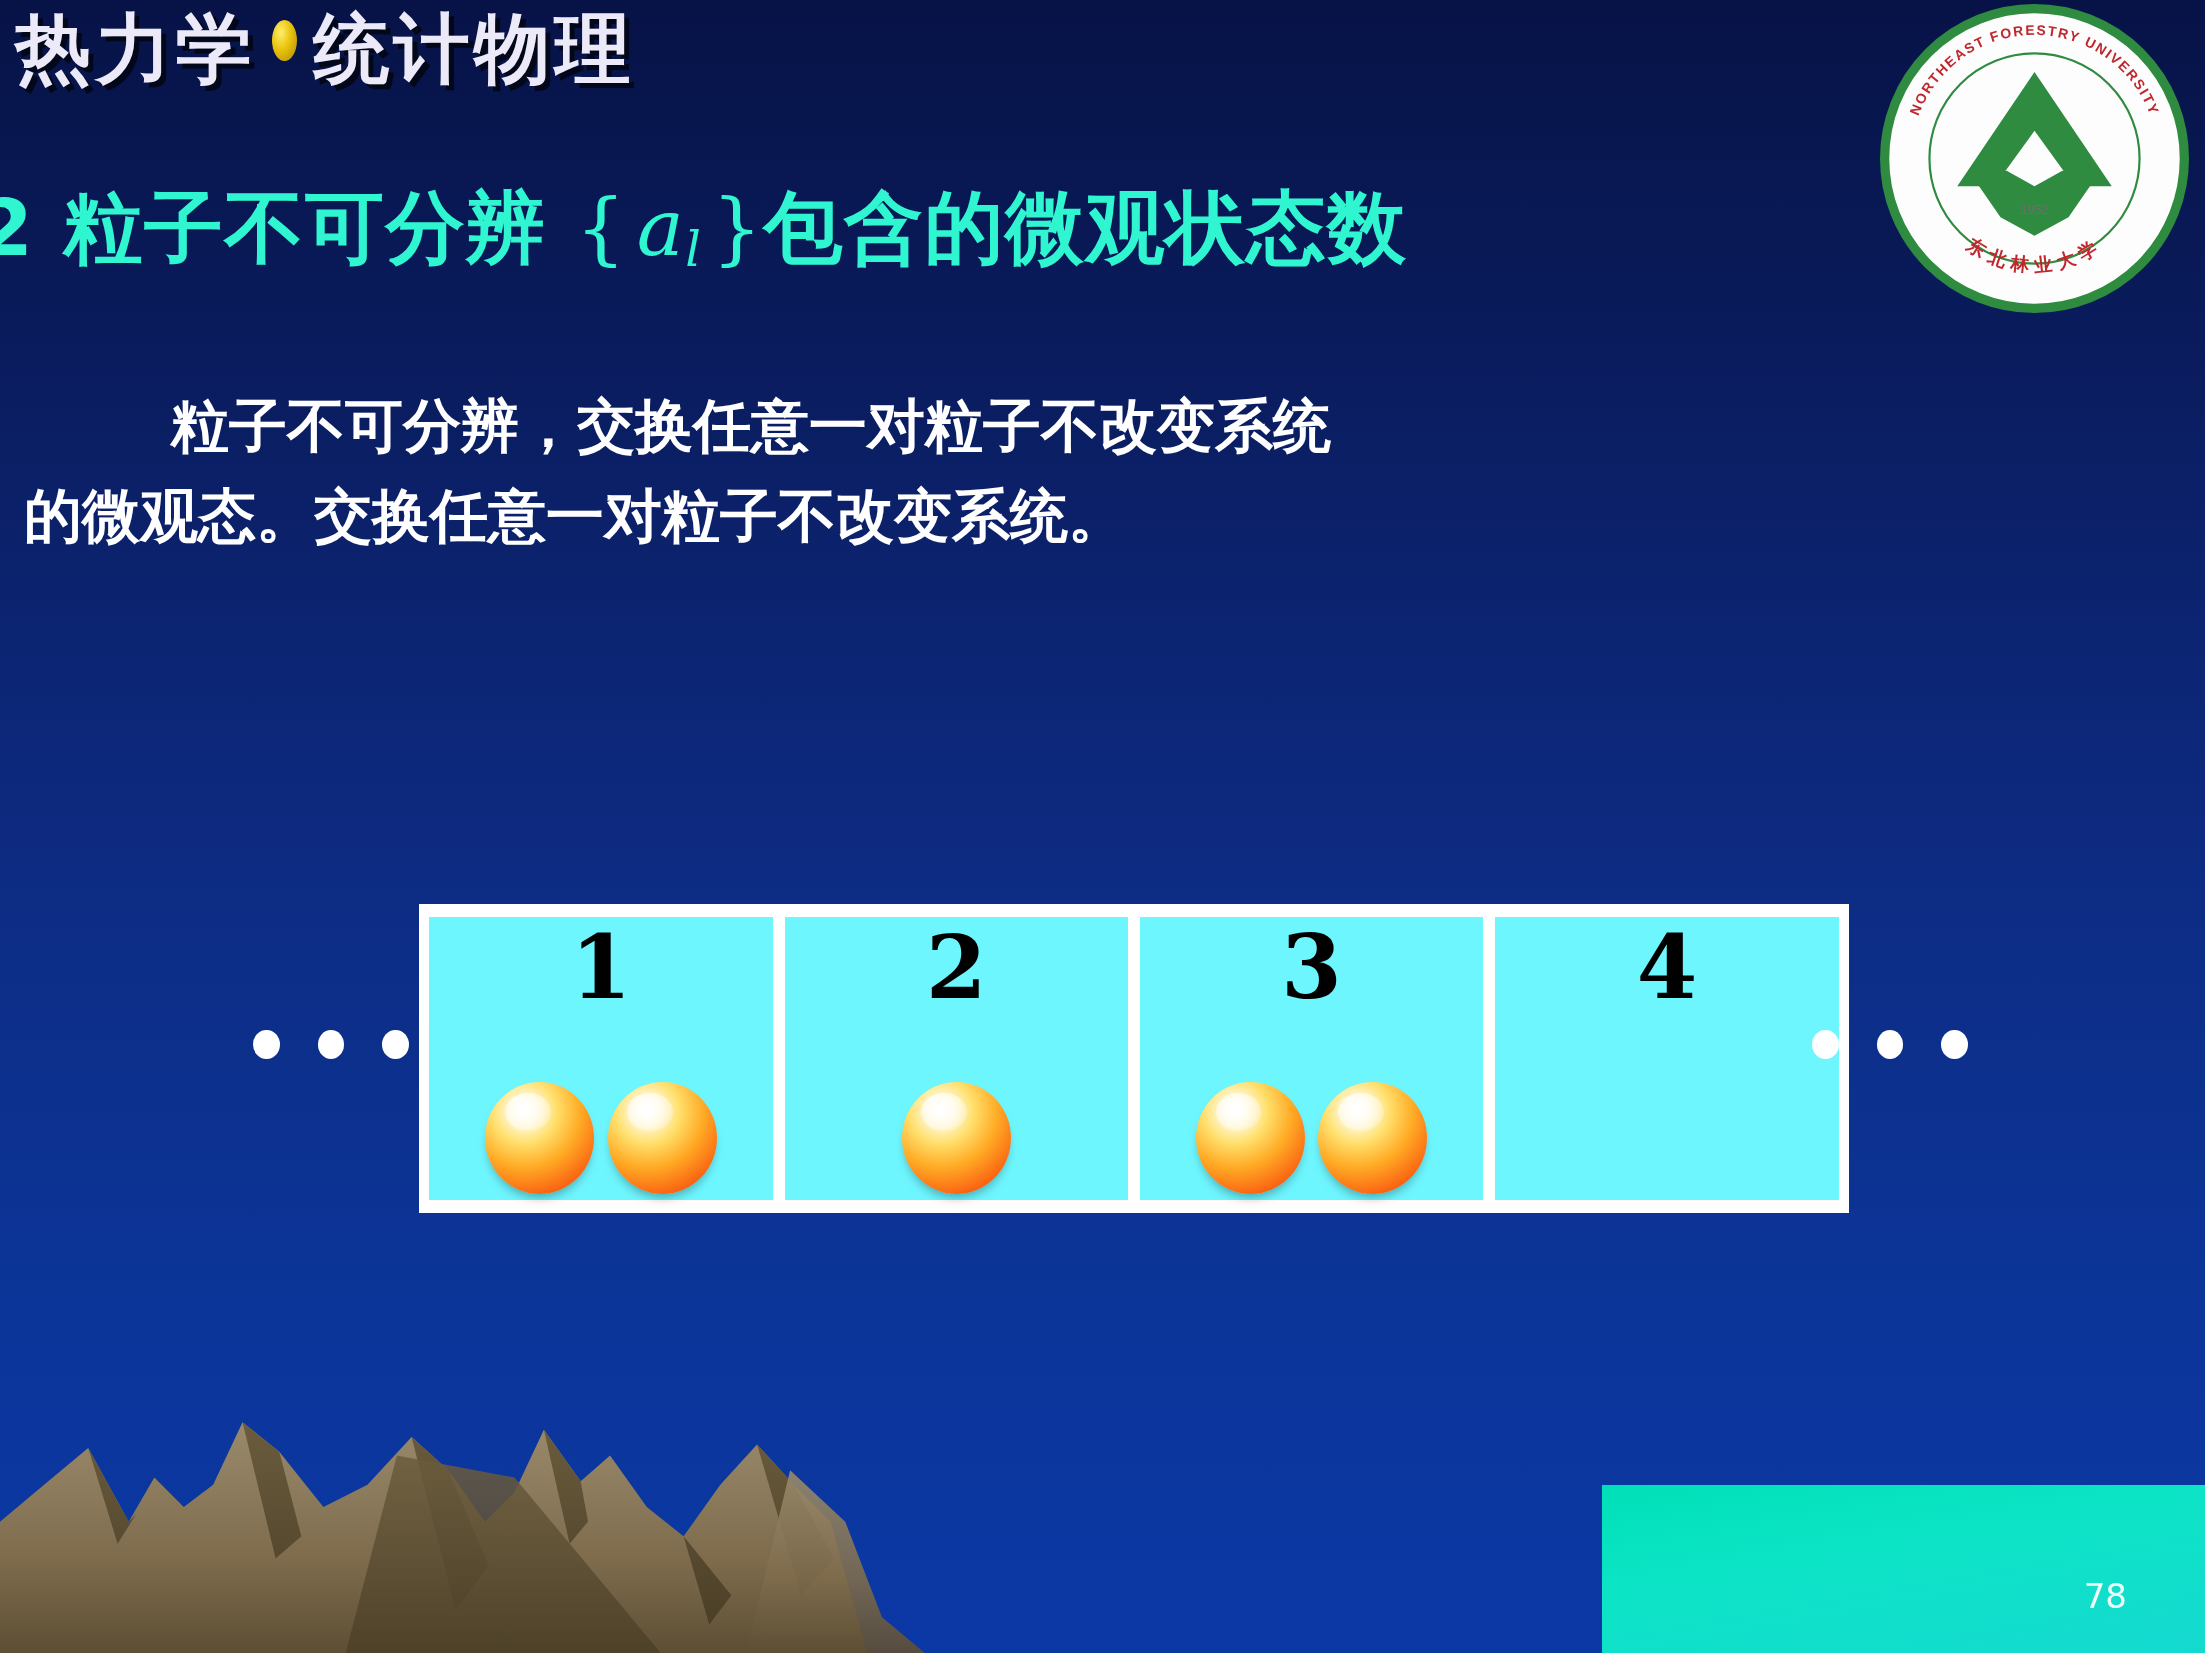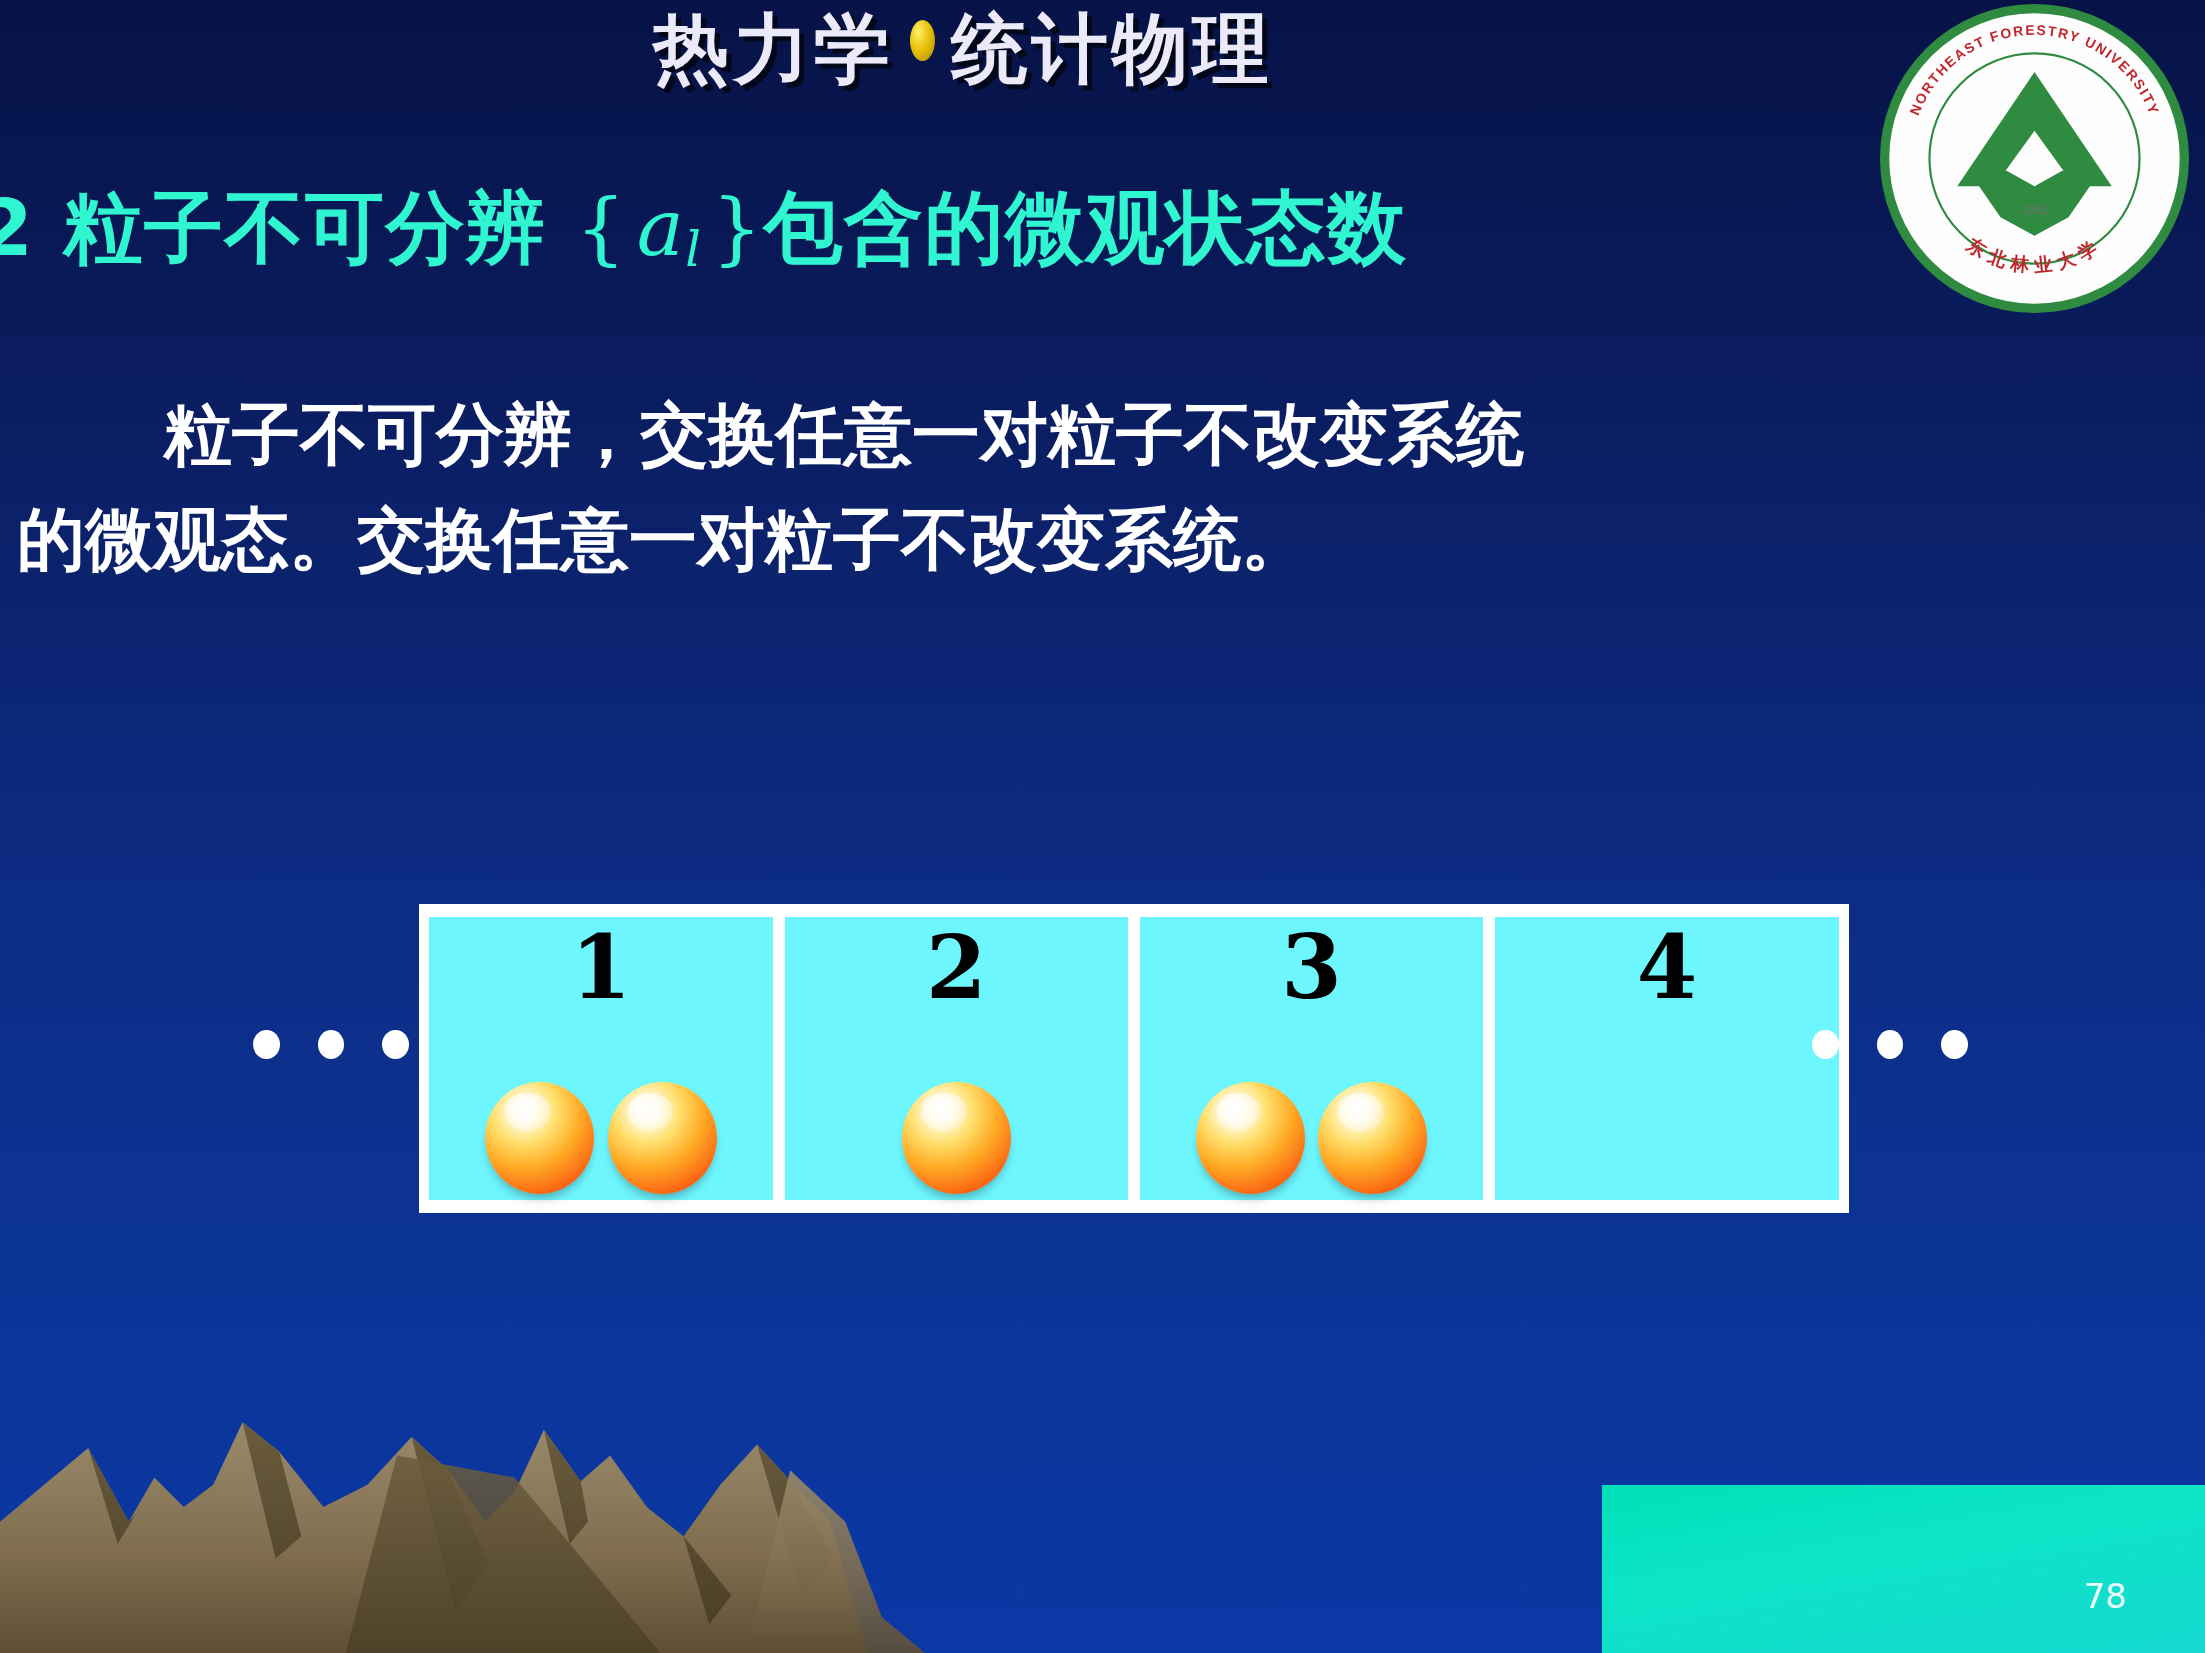--- a/index.html
+++ b/index.html
@@ -38,24 +38,23 @@
     position: absolute;
     right: 16px;
     top: 4.4px;
     width: 309px;
     height: 309px;
   }
 
   
   .title-row {
     position: absolute;
-    left: 0;
+    left: 15px;
     top: 5.9px;
     width: 1926px;
-    text-align: center;
     white-space: nowrap;
   }
   .title-text {
     display: inline-block;
     font-family: "DejaVu Sans", "Liberation Sans", sans-serif;
     font-weight: bold;
     font-size: 76px;
     line-height: 1.12;
     color: #eceaf8;
     letter-spacing: 4.4px;
@@ -97,26 +96,26 @@
   }
   .heading .math sub {
     font-style: italic;
     font-size: 0.62em;
     vertical-align: -0.22em;
   }
 
   
   .body-text {
     position: absolute;
-    left: 17px;
+    left: 24px;
     top: 382px;
     width: 2176px;
     font-family: "DejaVu Sans", "Liberation Sans", sans-serif;
     font-weight: bold;
-    font-size: 68px;
+    font-size: 58px;
     line-height: 1.55;
     color: #ffffff;
     letter-spacing: 0px;
   }
   .body-text .indent { display: inline-block; width: 147px; }
 
   
   .diagram {
     position: absolute;
     left: 243px;

